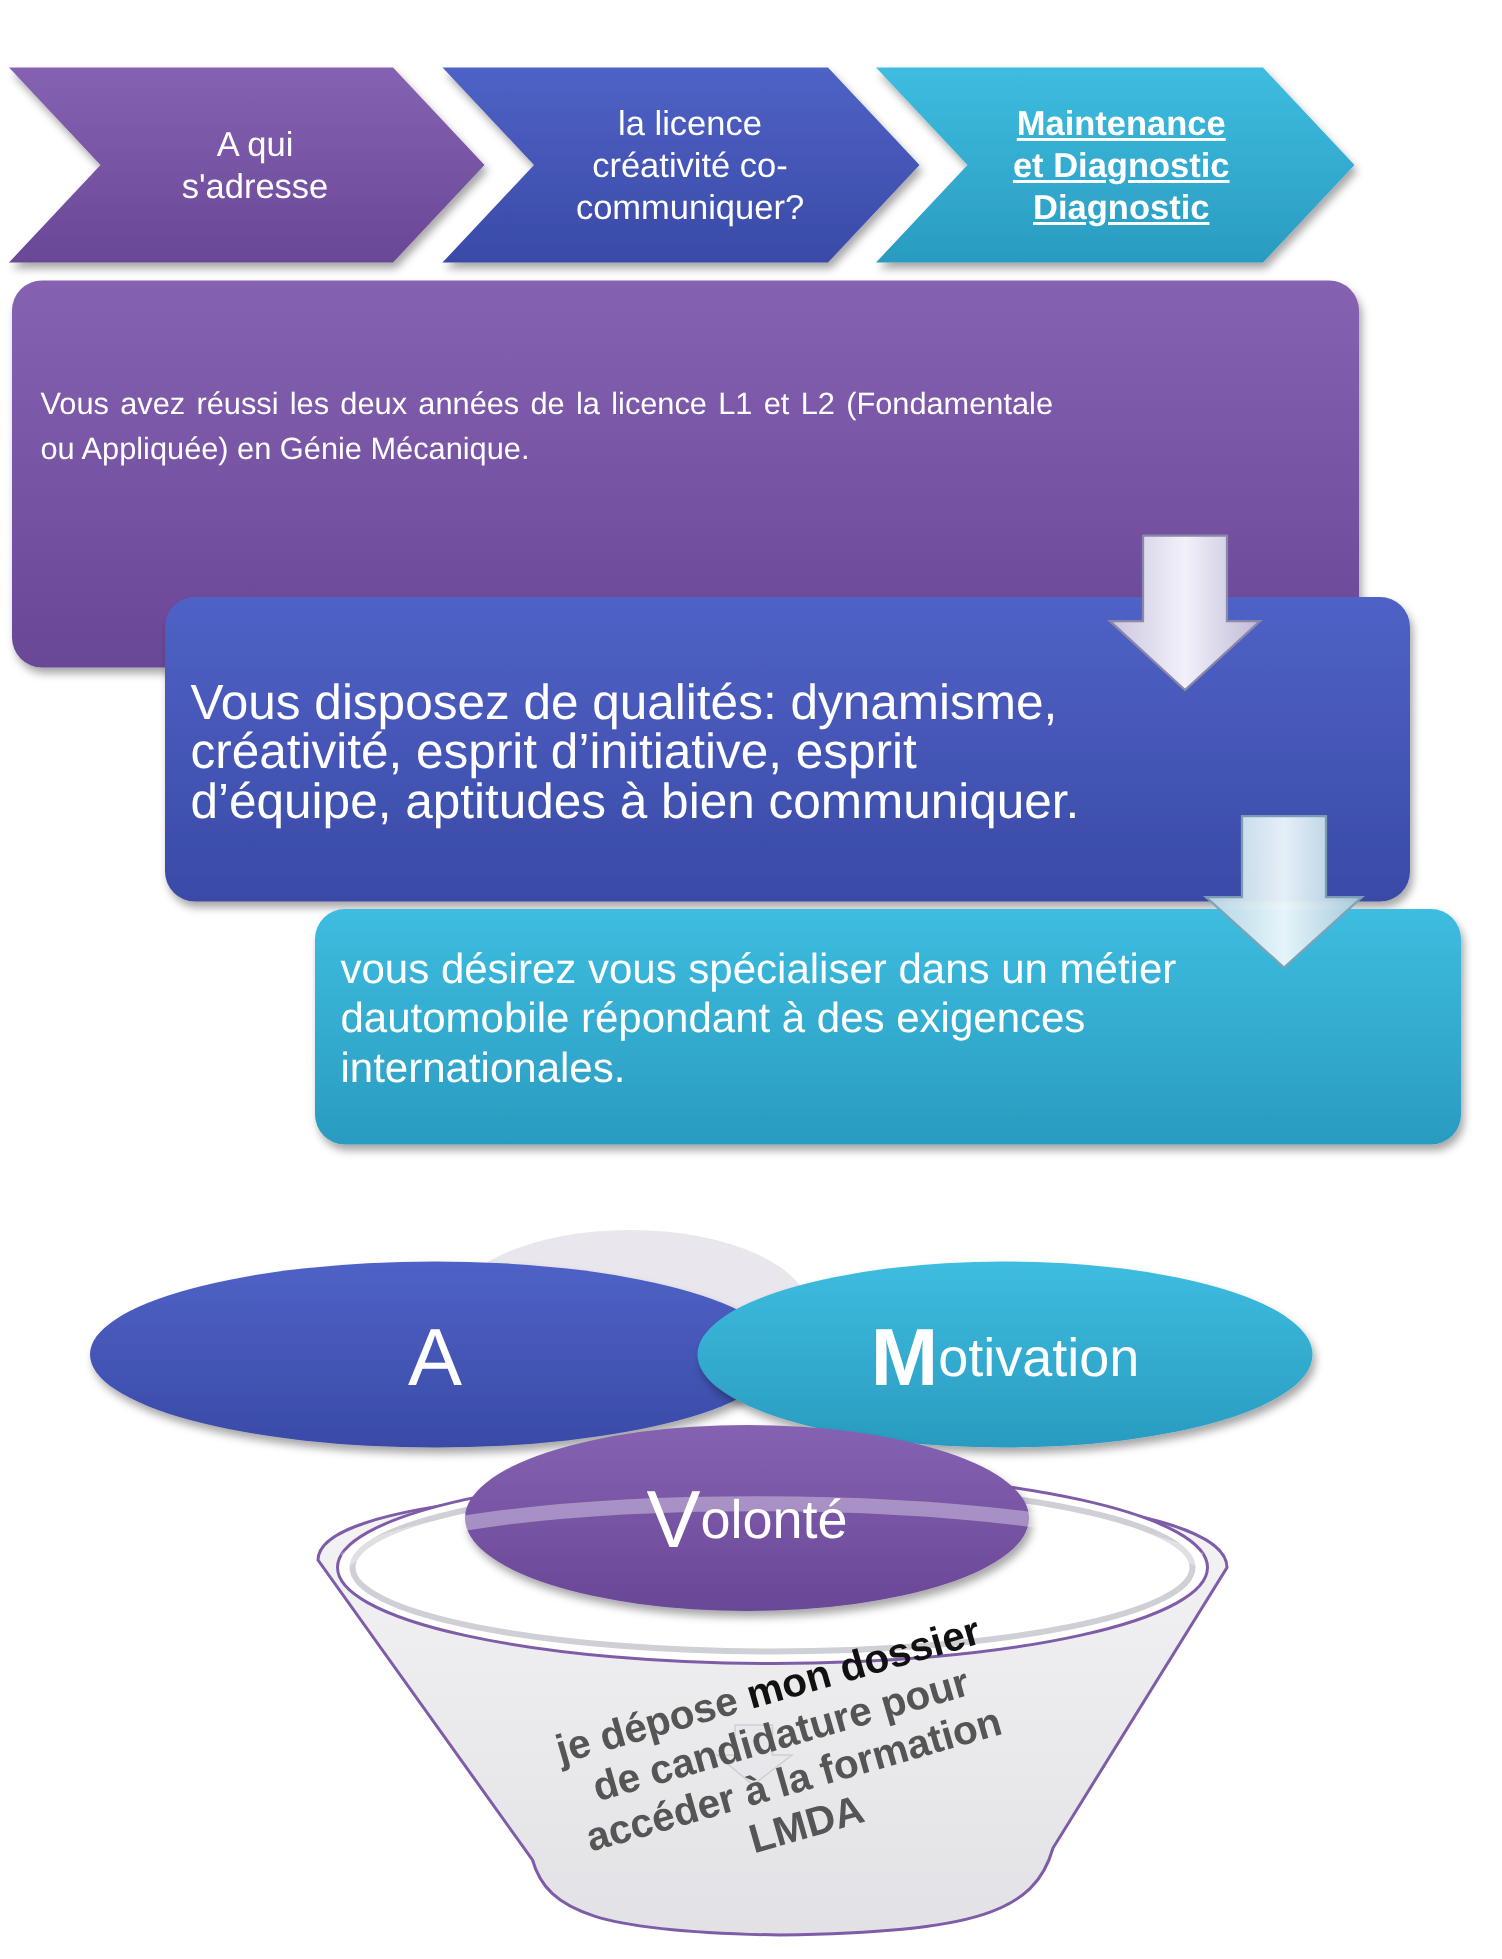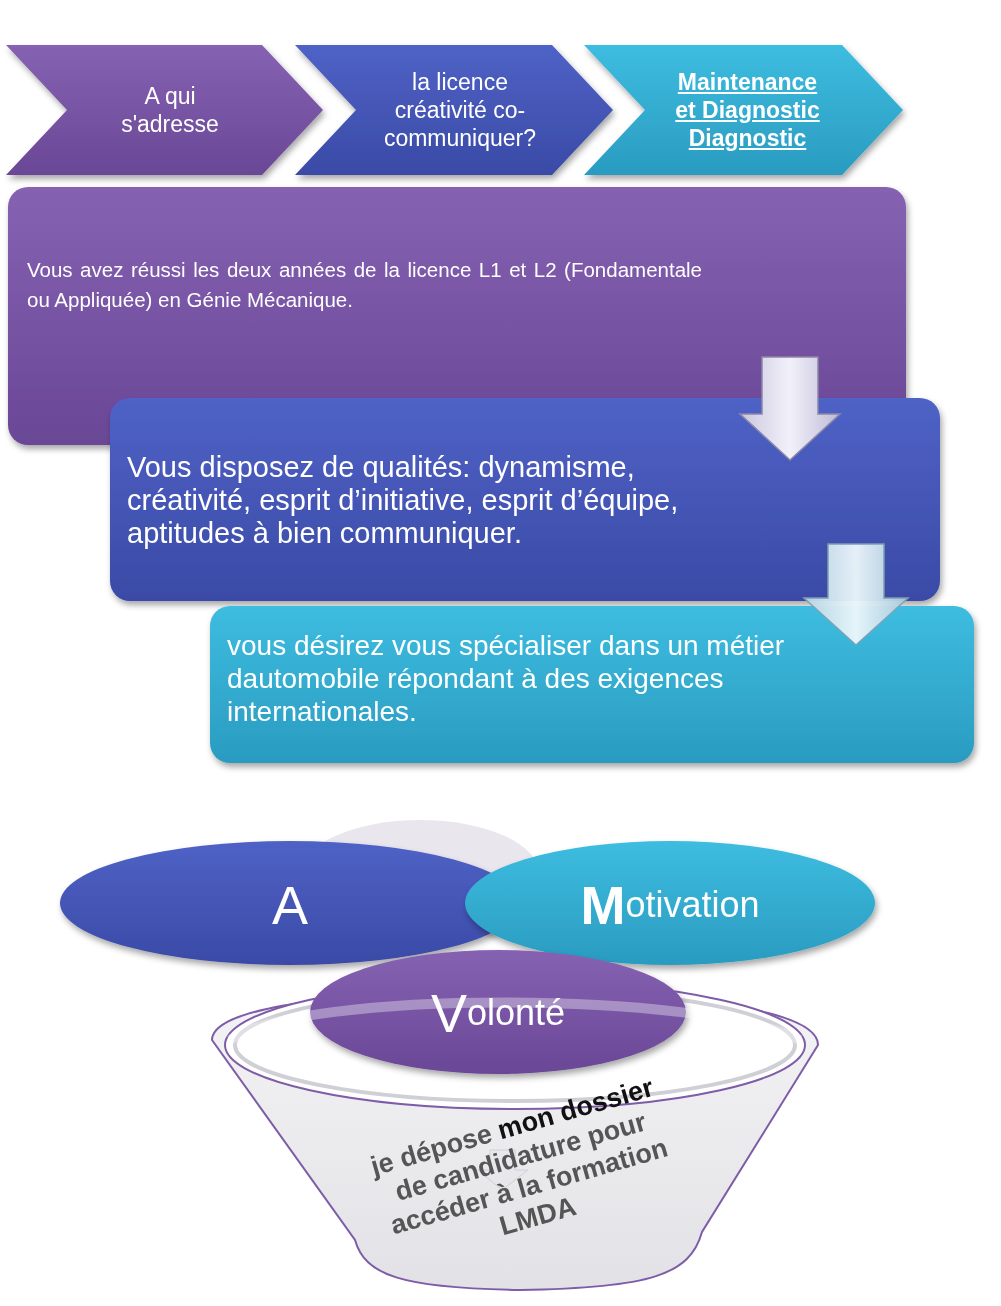--- a/index.html
+++ b/index.html
@@ -4,21 +4,21 @@
 <style>
   html, body { margin:0; padding:0; background:#ffffff; }
   body { width:1001px; height:1306px; position:relative; overflow:hidden;
          font-family:"Liberation Sans", "DejaVu Sans", sans-serif; }
   svg.layer { position:absolute; left:0; top:0; }
   .chev-text { position:absolute; color:#fff; text-align:center; font-size:23px; line-height:28px;
                display:flex; align-items:center; justify-content:center; }
   .chev-text.bold { font-weight:bold; }
   .box-text { position:absolute; color:#fff; }
   .box1 p { margin:0 0 14px 0; font-size:20.5px; line-height:30px; text-align:justify; }
-  .box2 { font-size:29px; line-height:33px; }
+  .box2 { font-size:33px; line-height:33px; }
   .box3 { font-size:28px; line-height:33px; }
   .oval-text { position:absolute; color:#fff; font-size:36px; display:flex; align-items:center; justify-content:center; }
   .oval-text .big { font-size:54px; }
   .oval-text .bigb { font-size:54px; font-weight:bold; }
   .funnel-text { position:absolute; color:#555; font-weight:bold; font-size:27px; line-height:31px;
                  text-align:center; transform:rotate(-16deg); transform-origin:center center; }
   .funnel-text .dark { color:#111; }
 </style>
 </head>
 <body>

